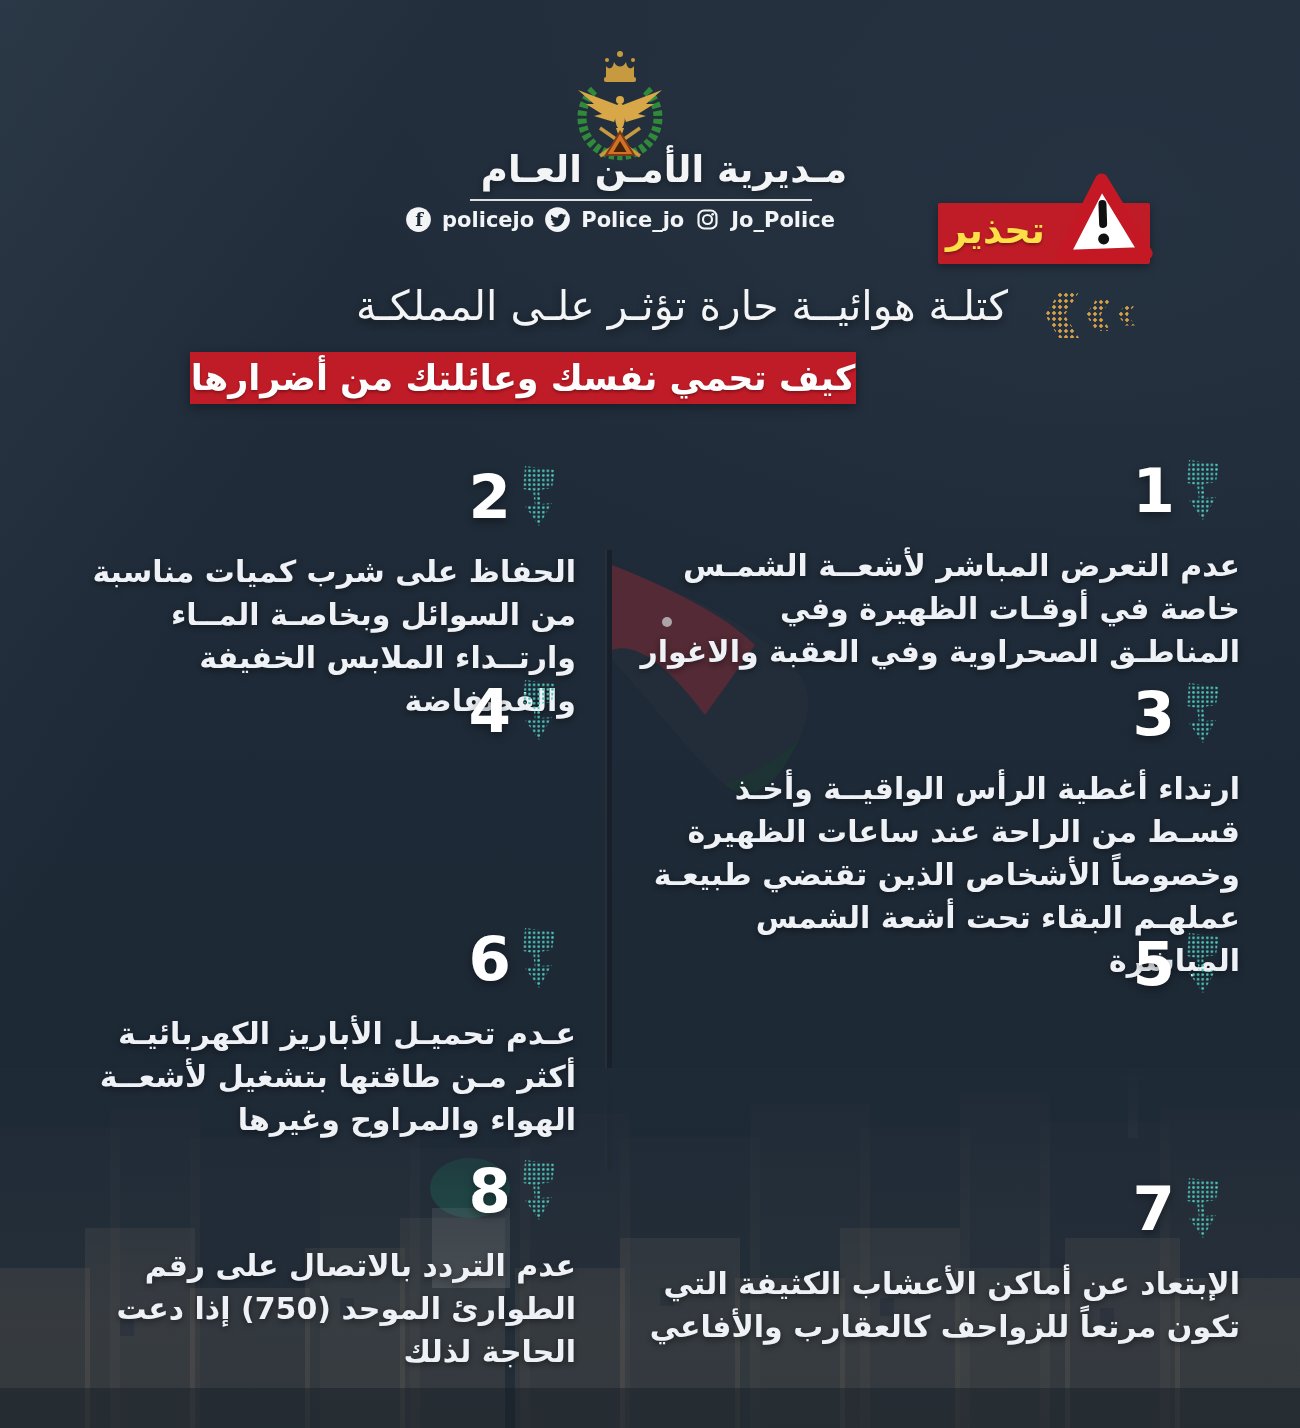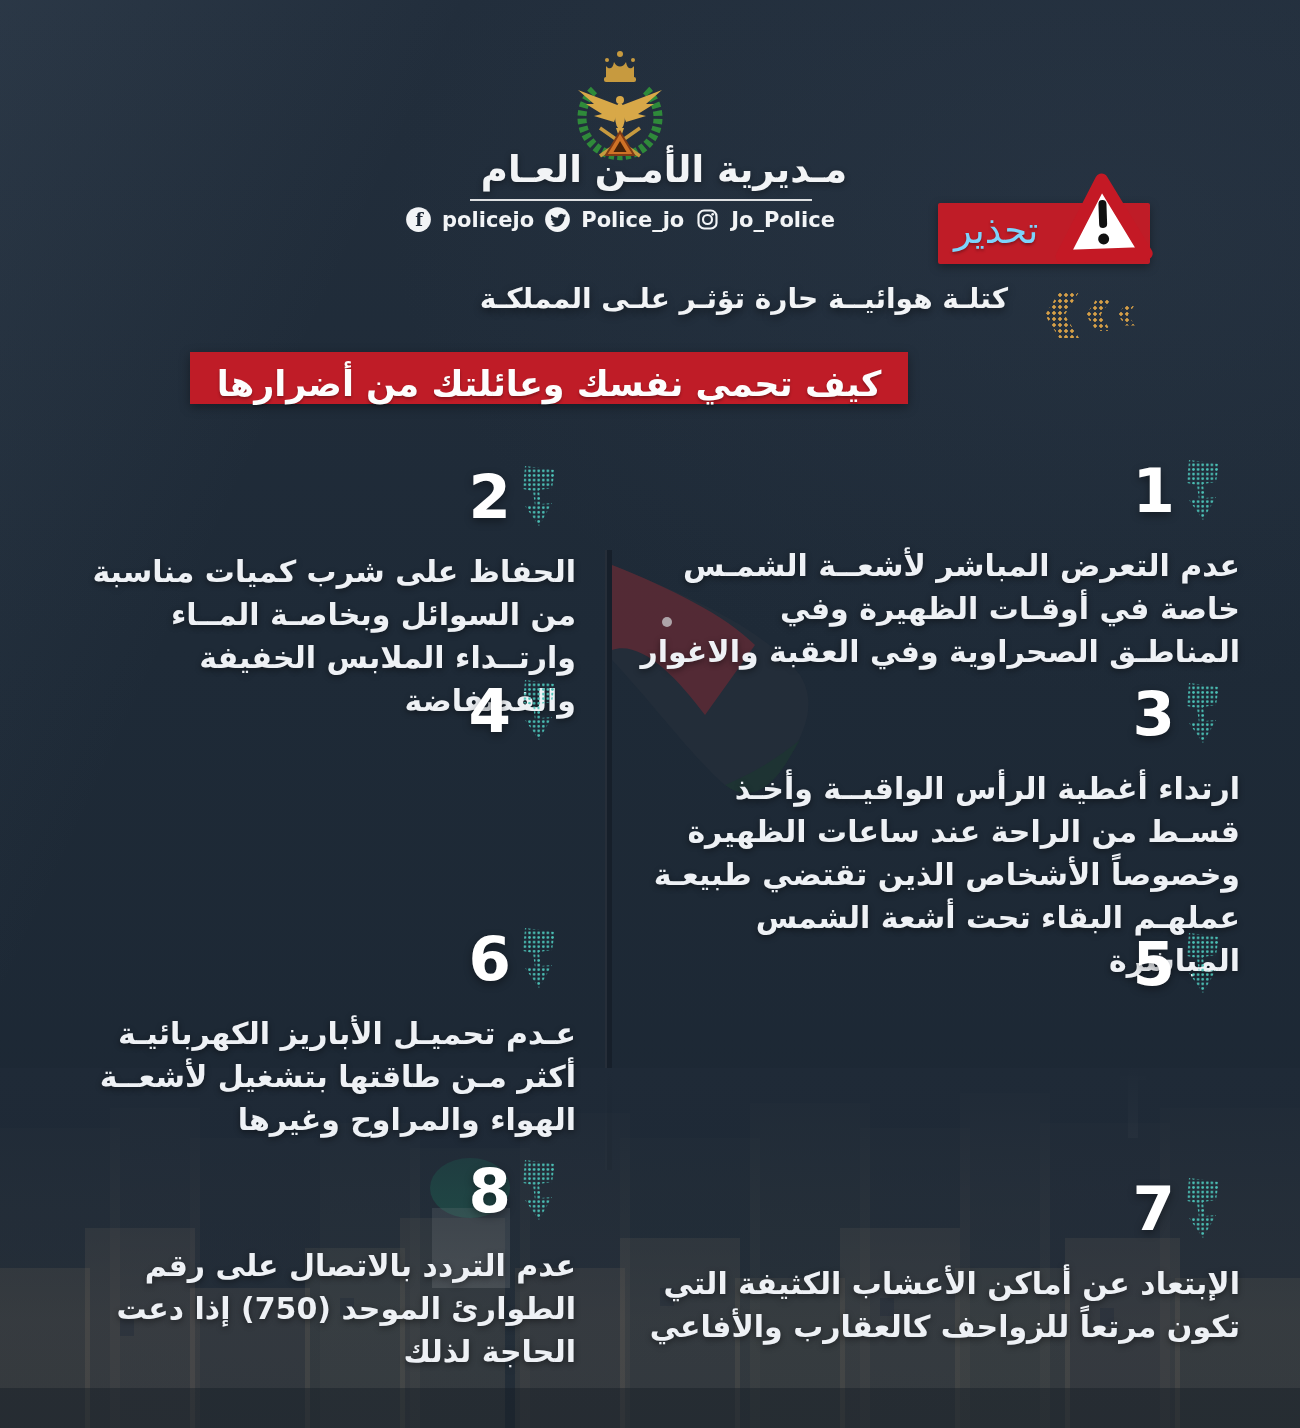--- a/index.html
+++ b/index.html
@@ -20,33 +20,33 @@
   .org-name{position:absolute;left:0;top:148px;width:1240px;text-align:center;
     font-size:37px;font-weight:bold;letter-spacing:1px;text-shadow:0 2px 6px rgba(0,0,0,.4);margin-left:44px;}
   .org-underline{position:absolute;left:470px;top:199px;width:342px;height:2px;background:rgba(255,255,255,.85);}
   .social-row{position:absolute;left:0;top:206px;width:1240px;display:flex;justify-content:center;
     align-items:center;gap:10px;direction:ltr;font-size:21px;font-weight:bold;}
   .sicon{width:27px;height:27px;display:inline-block}
 
   
   .warning-badge{position:absolute;left:938px;top:203px;width:212px;height:61px;background:#bf1c27;
     border-radius:2px;box-shadow:0 3px 10px rgba(0,0,0,.35);}
-  .warning-label{position:absolute;left:16px;top:6px;font-size:37px;font-weight:normal;letter-spacing:3px;
-    color:#7dd3fc;text-shadow:0 2px 3px rgba(0,0,0,.3);}
+  .warning-label{position:absolute;left:8px;top:6px;font-size:37px;font-weight:bold;letter-spacing:3px;
+    color:#fde047;text-shadow:0 2px 3px rgba(0,0,0,.3);}
   .warning-triangle{position:absolute;left:1053px;top:170px;transform:rotate(-2deg);}
 
   
-  .title-line1{position:absolute;right:292px;top:282px;font-size:28px;font-weight:bold;white-space:nowrap;
+  .title-line1{position:absolute;right:292px;top:282px;font-size:41px;font-weight:normal;white-space:nowrap;
     direction:rtl;text-shadow:0 3px 8px rgba(0,0,0,.45);}
   .title-chevrons{position:absolute;right:165px;top:292px;display:flex;align-items:center;gap:7px;direction:ltr;}
   .ch{display:block;background-image:radial-gradient(circle,#d7a047 1.5px,transparent 1.9px);
     background-size:6px 6px;clip-path:polygon(100% 0,42% 0,0 50%,42% 100%,100% 100%,58% 50%);}
   .ch1{width:34px;height:46px}.ch2{width:25px;height:32px}.ch3{width:17px;height:21px}
-  .title-line2{position:absolute;left:190px;top:352px;width:718px;height:52px;background:#bf1c27;
-    display:flex;align-items:flex-end;justify-content:center;direction:rtl;box-shadow:0 3px 10px rgba(0,0,0,.35);}
+  .title-line2{position:absolute;left:190px;top:352px;width:666px;height:52px;background:#bf1c27;
+    display:flex;align-items:center;justify-content:center;direction:rtl;box-shadow:0 3px 10px rgba(0,0,0,.35);}
   .title-line2 span{font-size:35px;font-weight:bold;color:#fdfdfd;text-shadow:0 2px 3px rgba(0,0,0,.3);white-space:nowrap;}
 
   
   .tip{position:absolute;direction:rtl;}
   .tip.colR{left:640px;width:600px}
   .tip.colL{left:58px;width:518px}
   .t1{top:452px}.t3{top:675px}.t5{top:925px}.t7{top:1170px}
   .t2{top:458px}.t4{top:672px}.t6{top:920px}.t8{top:1152px}
   .num-row{display:flex;direction:rtl;align-items:flex-start;gap:7px;padding-right:18px;height:88px;}
   .num{font-size:61px;font-weight:bold;line-height:78px;color:#fff;text-shadow:0 3px 8px rgba(0,0,0,.4);}

